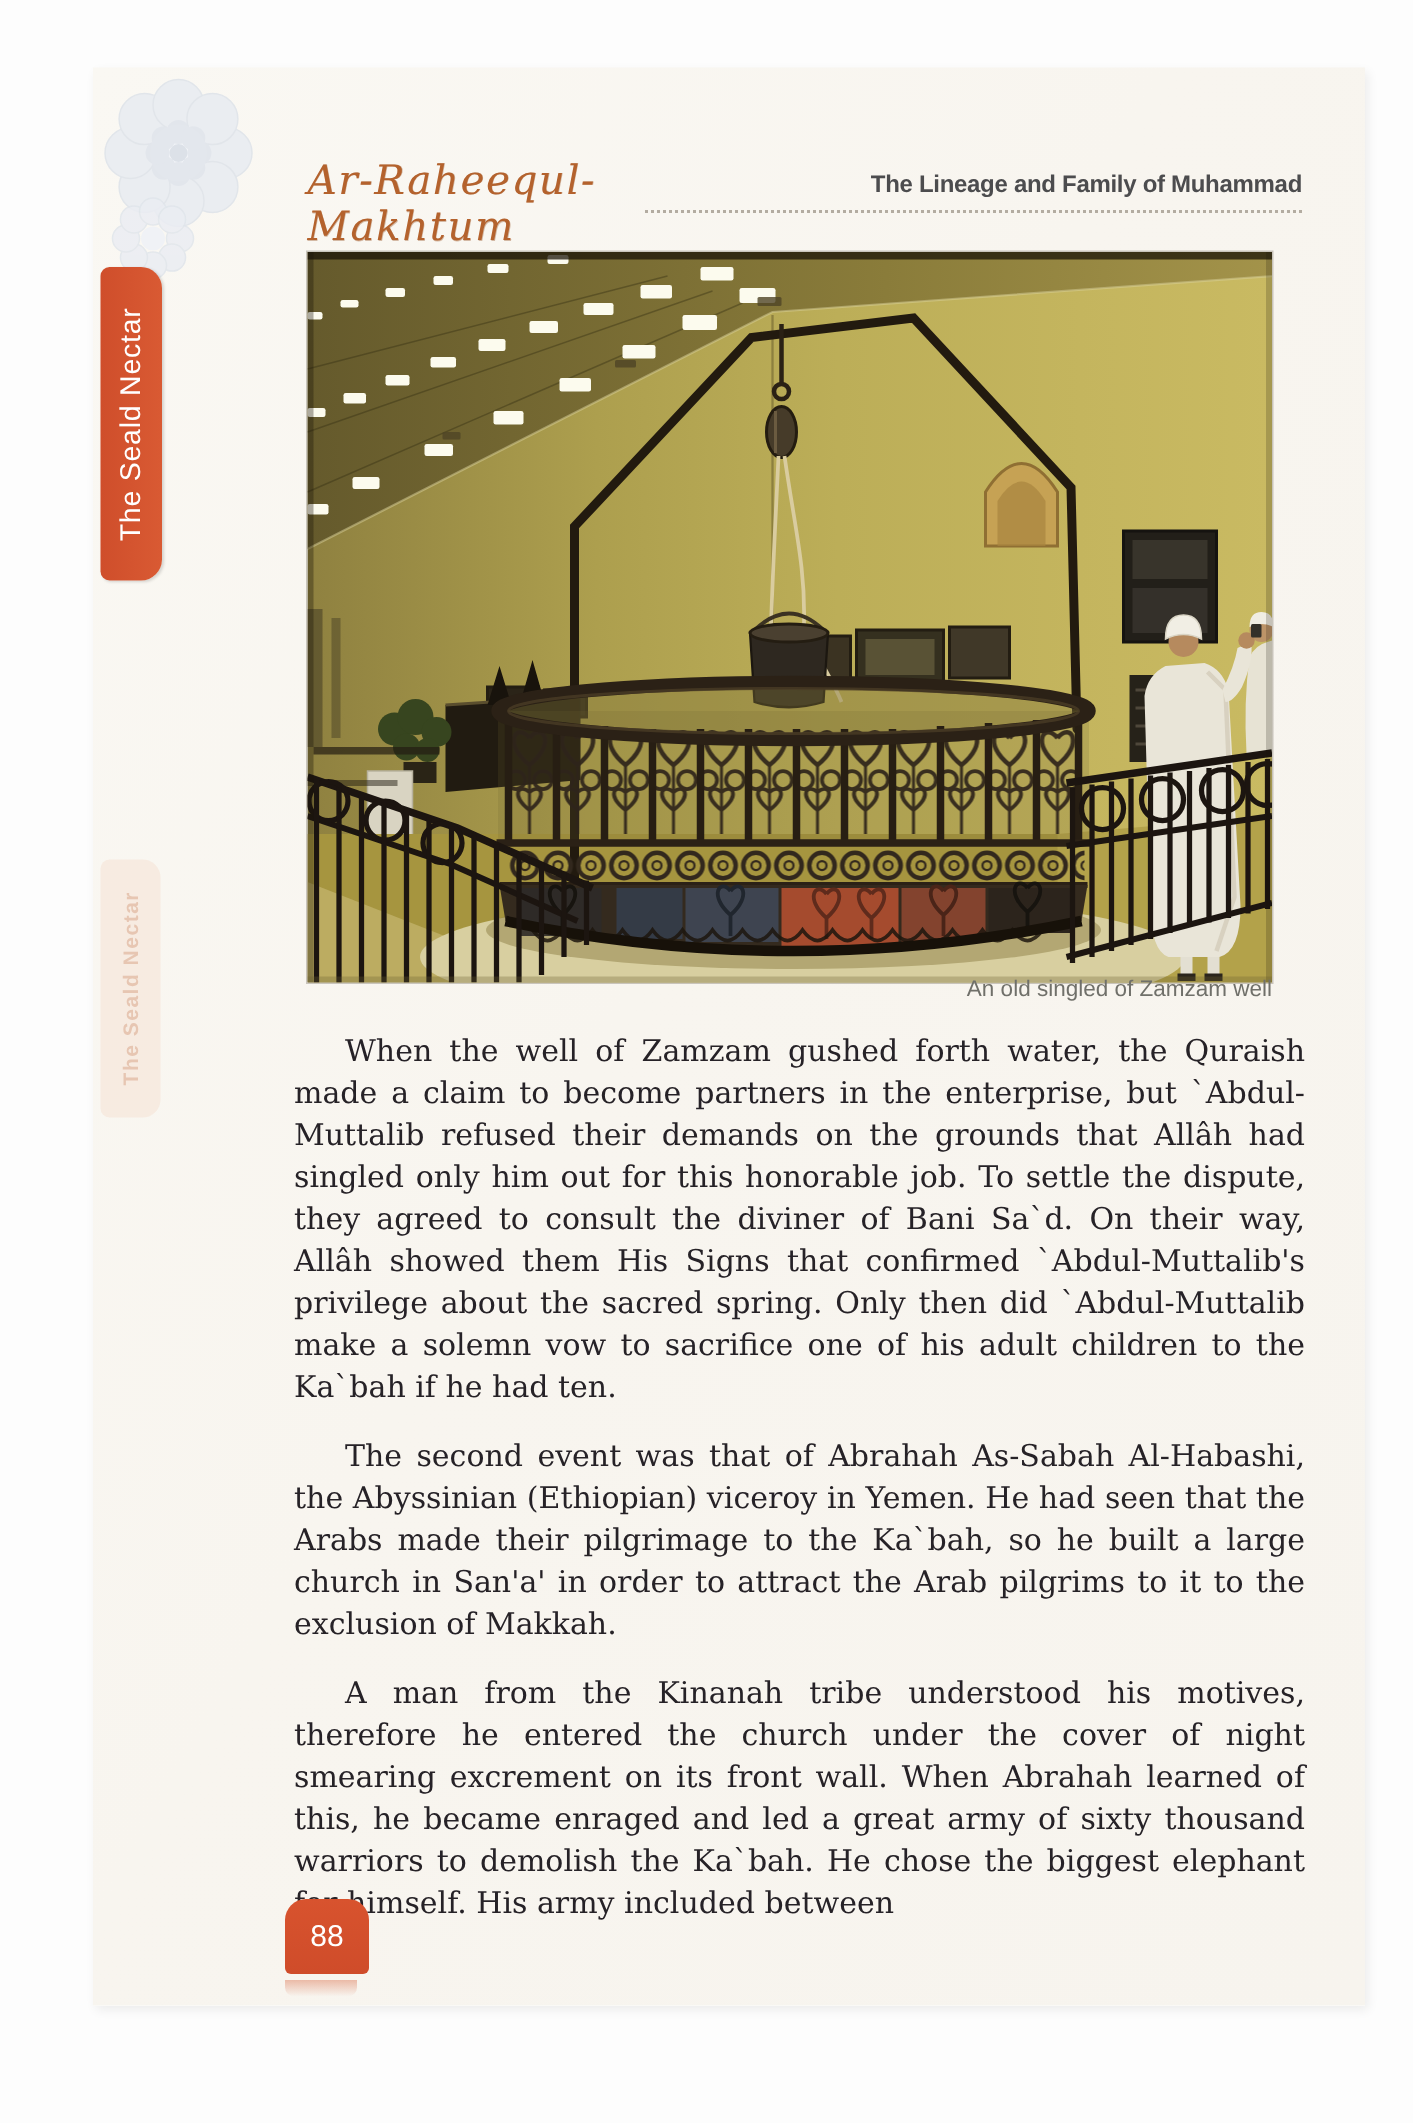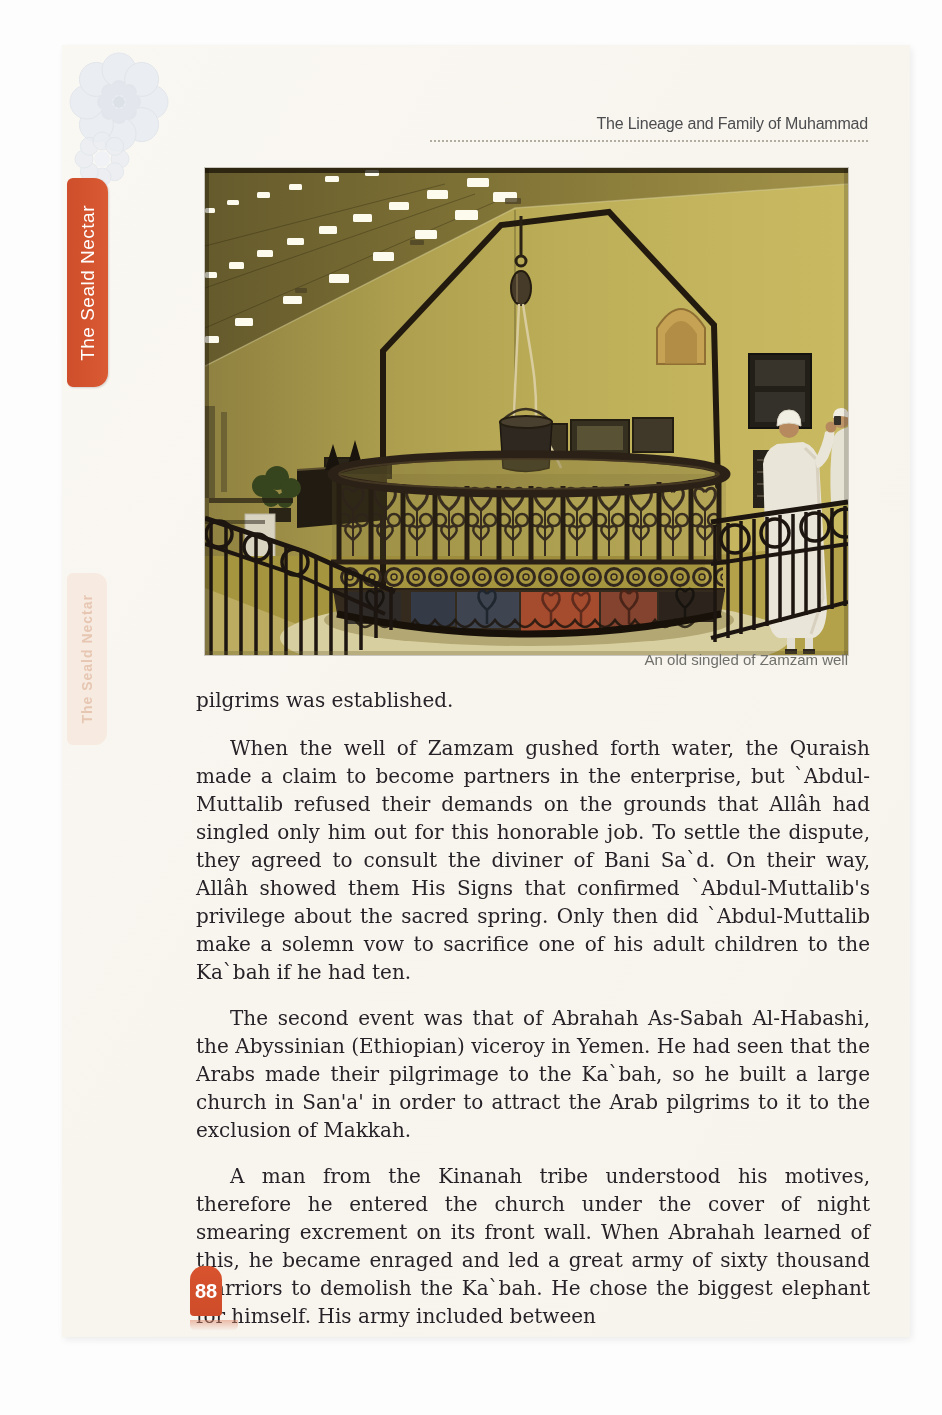--- a/index.html
+++ b/index.html
@@ -17,41 +17,41 @@
   .vtext{writing-mode:vertical-rl;transform:rotate(180deg);}
   .side-tab .vtext{color:#ffffff;font-size:19px;letter-spacing:0.5px;}
   .ghost-tab{position:absolute;left:5px;top:528px;width:40px;height:172px;
         background:rgba(246,226,212,0.55);border-radius:6px 12px 12px 6px;
         display:flex;align-items:center;justify-content:center;}
   .ghost-tab .vtext{color:rgba(211,152,122,0.45);font-size:14px;font-weight:bold;letter-spacing:1px;}
   
   .script-title{position:absolute;left:143px;top:60px;width:320px;
         font-family:"DejaVu Serif", serif;font-style:italic;font-size:27px;color:#b4622d;
         letter-spacing:1px;text-shadow:0.4px 0.4px 0 rgba(140,70,20,0.35);}
-  .chapter-title{position:absolute;right:42px;top:70px;font-size:16px;font-weight:normal;
+  .chapter-title{position:absolute;right:42px;top:70px;font-size:16px;font-weight:bold;
         color:#4c4c4e;letter-spacing:-0.2px;}
   .dotted-rule{position:absolute;left:368px;top:75px;width:438px;height:20px;
         border-bottom:2px dotted #b3aca1;}
   
   .photo{position:absolute;left:143px;top:123px;width:643px;height:487px;
         outline:1px solid rgba(60,50,30,0.25);}
   .photo svg{display:block;}
   .caption{position:absolute;left:143px;top:606px;width:643px;text-align:right;
         font-size:15px;color:#70706a;}
   
   .bodytext{position:absolute;left:134px;top:641px;width:674px;
         font-family:"DejaVu Serif", serif;font-size:20px;line-height:28px;color:#262227;
         text-align:justify;}
   .bodytext p{margin:0 0 18px 0;text-indent:34px;}
   .bodytext p.noindent{text-indent:0;margin-bottom:20px;}
   
-  .page-badge{position:absolute;left:128px;top:1221px;width:32px;height:50px;
+  .page-badge{position:absolute;left:128px;top:1221px;width:56px;height:50px;
         background:linear-gradient(180deg,#d8532e,#cf4c2a);border-radius:14px 14px 4px 4px;
         display:flex;align-items:center;justify-content:center;
-        color:#fff;font-size:20px;font-weight:bold;}
+        color:#fff;font-size:20px;font-weight:normal;}
   .badge-reflection{position:absolute;left:128px;top:1275px;width:48px;height:11px;
         background:linear-gradient(180deg,rgba(224,138,108,0.55),rgba(224,138,108,0));
         border-radius:0 0 6px 6px;}
 </style>
 </head>
 <body>
 
 <div class="canvas">
   <div class="page">
 
@@ -92,20 +92,21 @@
     </svg>
 
     <div class="side-tab">
       <span class="vtext">The Seald Nectar</span>
     </div>
 
     <div class="ghost-tab">
       <span class="vtext">The Seald Nectar</span>
     </div>
 
+    <div class="script-title">Ar-Raheequl-Makhtum</div>
     <div class="chapter-title">The Lineage and Family of Muhammad</div>
     <div class="dotted-rule"></div>
 
     <div class="photo">
       <svg width="643" height="487" viewBox="0 0 643 487">
         <defs>
           <linearGradient id="wallG" x1="0" y1="0" x2="1" y2="0">
             <stop offset="0" stop-color="#8f8140"></stop>
               <stop offset="0.3" stop-color="#ad9f4e"></stop>
             <stop offset="0.55" stop-color="#bcae58"></stop>
@@ -294,21 +295,20 @@
         <rect x="0" y="0" width="643" height="5" fill="#1b1408" opacity="0.75"></rect>
         <rect x="0" y="0" width="4" height="487" fill="#1b1408" opacity="0.35"></rect>
         <rect x="639" y="0" width="4" height="487" fill="#1b1408" opacity="0.2"></rect>
         <rect x="0" y="483" width="643" height="4" fill="#6b5f33" opacity="0.3"></rect>
       </svg>
     </div>
 
     <div class="caption">An old singled of Zamzam well</div>
 
     <div class="bodytext">
-      <p class="noindent">pilgrims was established.</p>
       <p>When the well of Zamzam gushed forth water, the Quraish made a claim to become partners in the enterprise, but `Abdul-Muttalib refused their demands on the grounds that Allâh had singled only him out for this honorable job. To settle the dispute, they agreed to consult the diviner of Bani Sa`d. On their way, Allâh showed them His Signs that confirmed `Abdul-Muttalib's privilege about the sacred spring. Only then did `Abdul-Muttalib make a solemn vow to sacrifice one of his adult children to the Ka`bah if he had ten.</p>
       <p>The second event was that of Abrahah As-Sabah Al-Habashi, the Abyssinian (Ethiopian) viceroy in Yemen. He had seen that the Arabs made their pilgrimage to the Ka`bah, so he built a large church in San'a' in order to attract the Arab pilgrims to it to the exclusion of Makkah.</p>
       <p>A man from the Kinanah tribe understood his motives, therefore he entered the church under the cover of night smearing excrement on its front wall. When Abrahah learned of this, he became enraged and led a great army of sixty thousand warriors to demolish the Ka`bah. He chose the biggest elephant for himself. His army included between</p>
     </div>
 
     <div class="page-badge">88</div>
     <div class="badge-reflection"></div>
   </div>
 </div>
 

